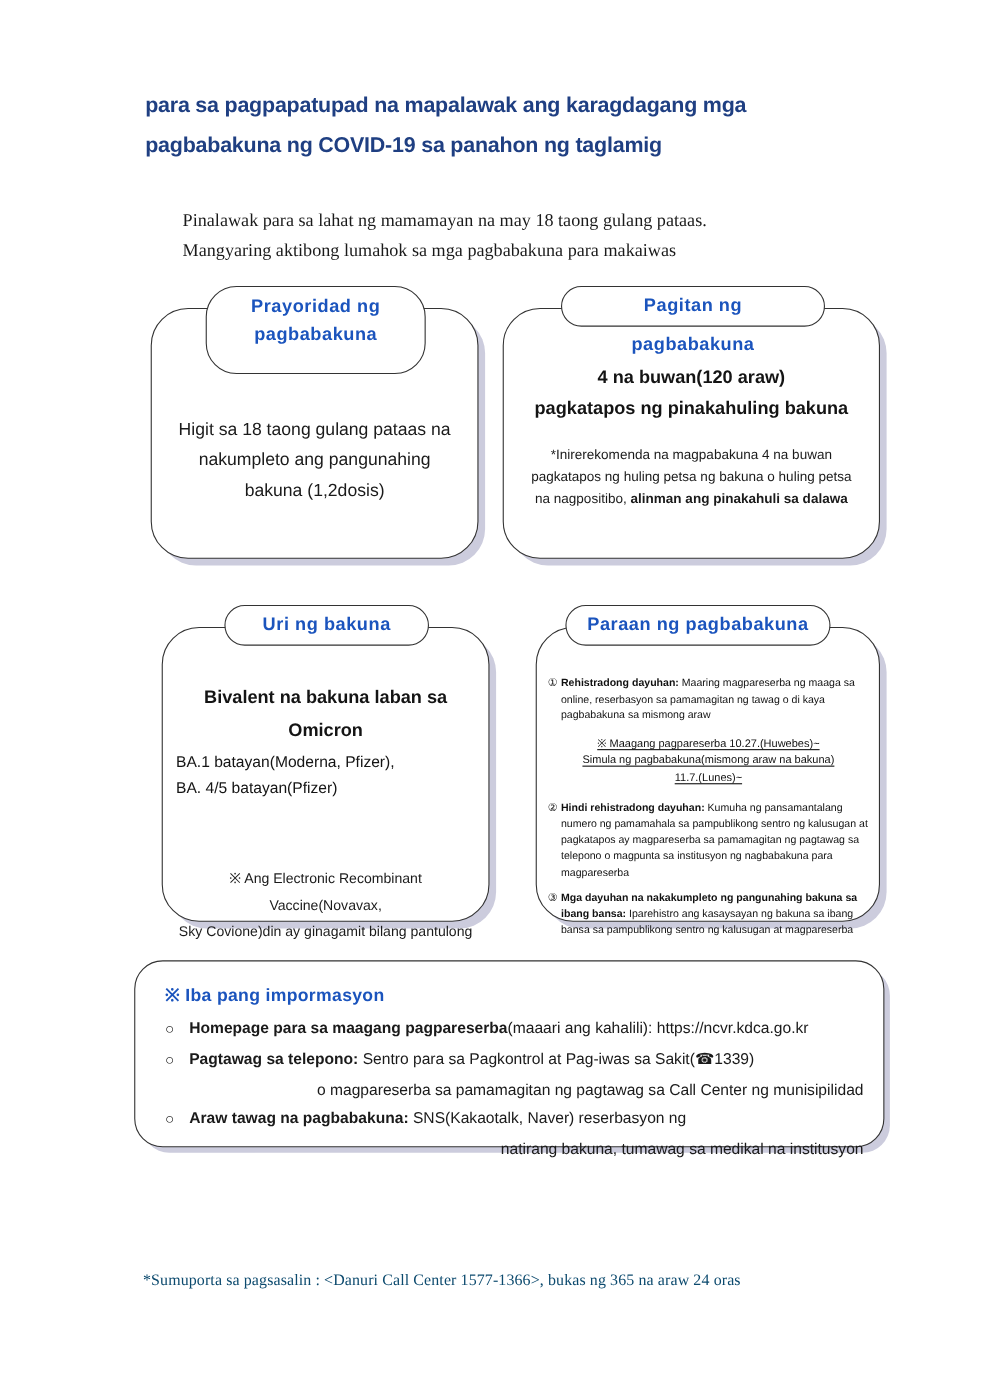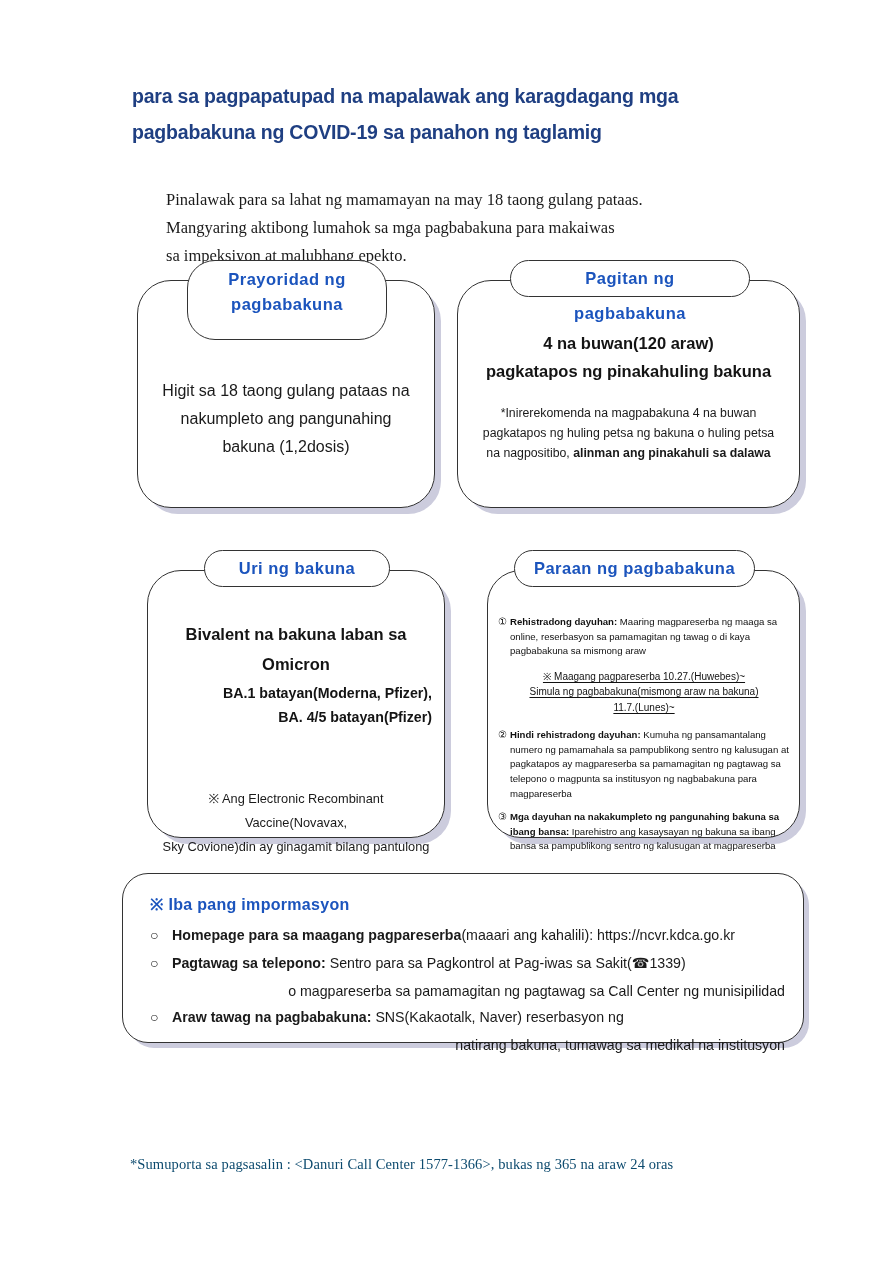--- a/index.html
+++ b/index.html
@@ -122,22 +122,22 @@
     position: absolute;
     left: 12px; right: 12px; top: 48px;
     text-align: center;
     font-weight: bold;
     font-size: 16.5px;
     line-height: 30px;
   }
   .c3-sub {
     position: absolute;
     left: 12px; right: 12px; top: 110px;
-    text-align: right;
-    font-weight: bold;
+    text-align: left;
+    font-weight: normal;
     font-size: 14.2px;
     line-height: 24px;
   }
   .c3-note {
     position: absolute;
     left: 10px; right: 10px; top: 180px;
     text-align: center;
     font-size: 12.8px;
     line-height: 24px;
     color: #1a1a1a;
@@ -238,21 +238,20 @@
 <body>
 
 <div class="header">
   <div class="hline hline2 nav">para sa pagpapatupad na mapalawak ang karagdagang mga</div>
   <div class="hline hline3 nav">pagbabakuna ng COVID-19 sa panahon ng taglamig</div>
 </div>
 
 <div class="intro">
   <div>Pinalawak para sa lahat ng mamamayan na may 18 taong gulang pataas.</div>
   <div>Mangyaring aktibong lumahok sa mga pagbabakuna para makaiwas</div>
-  <div>sa impeksiyon at malubhang epekto.</div>
 </div>
 
 <div class="card" id="card-priority">
   <div class="pill pill-2line">
     <div>Prayoridad ng</div>
     <div>pagbabakuna</div>
   </div>
   <div class="c1-body">
     <div>Higit sa 18 taong gulang pataas na</div>
     <div>nakumpleto ang pangunahing</div>

